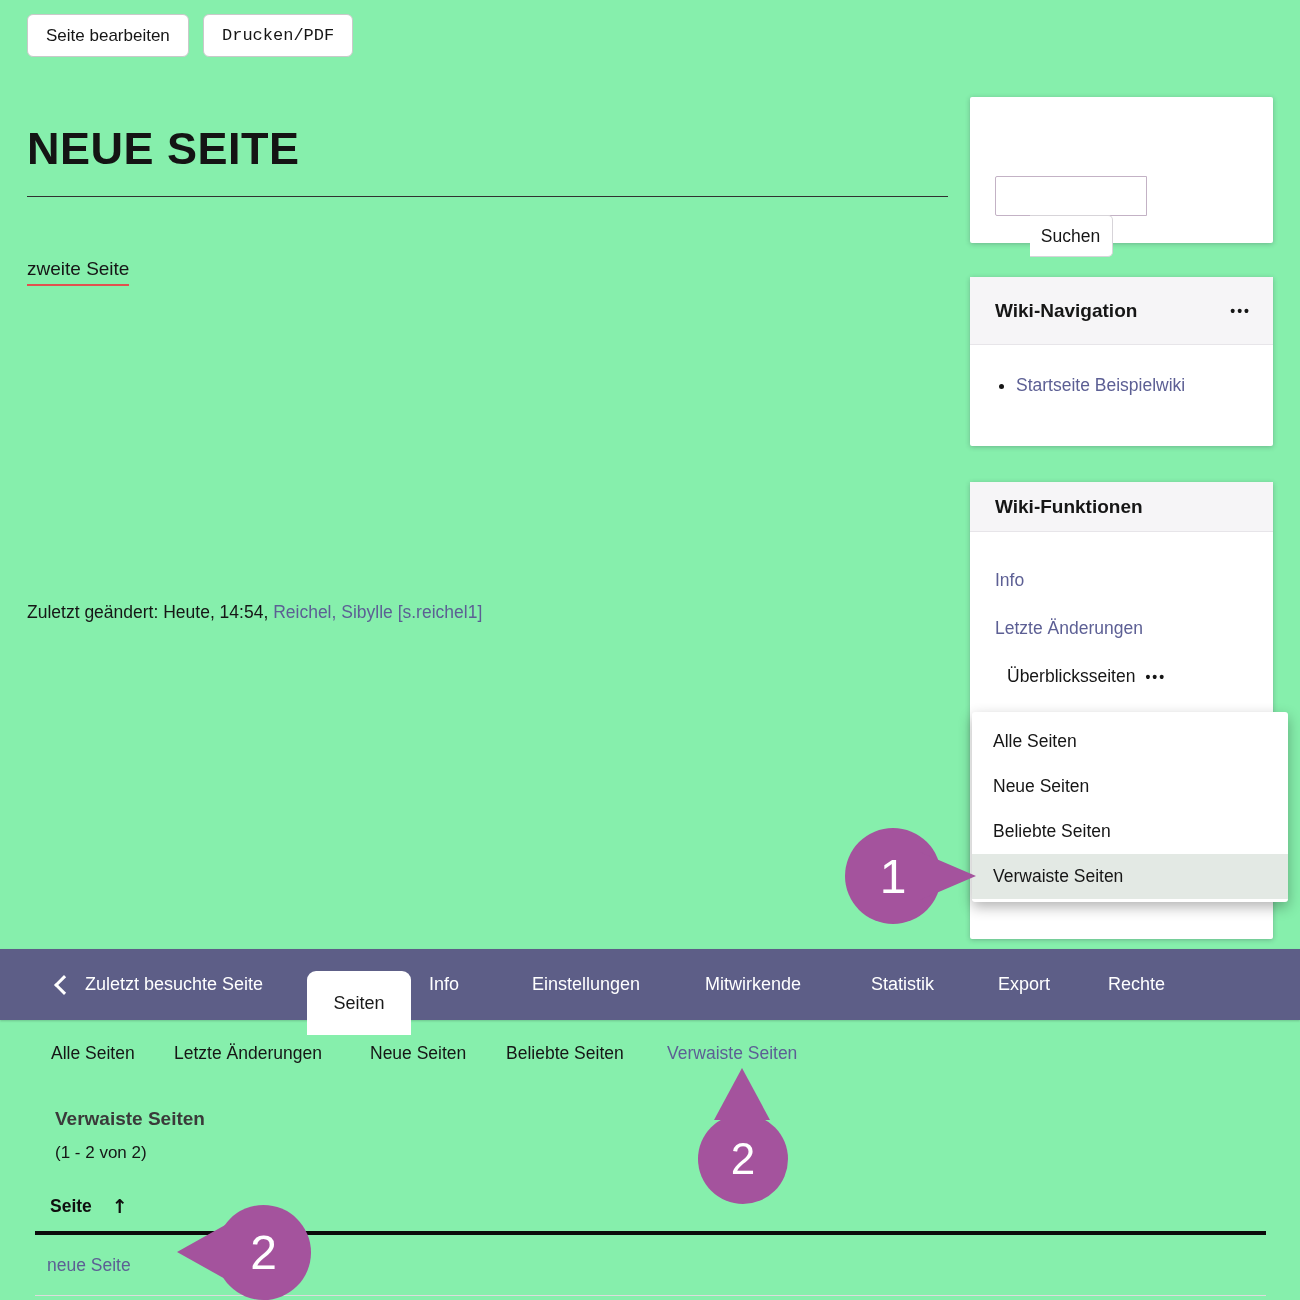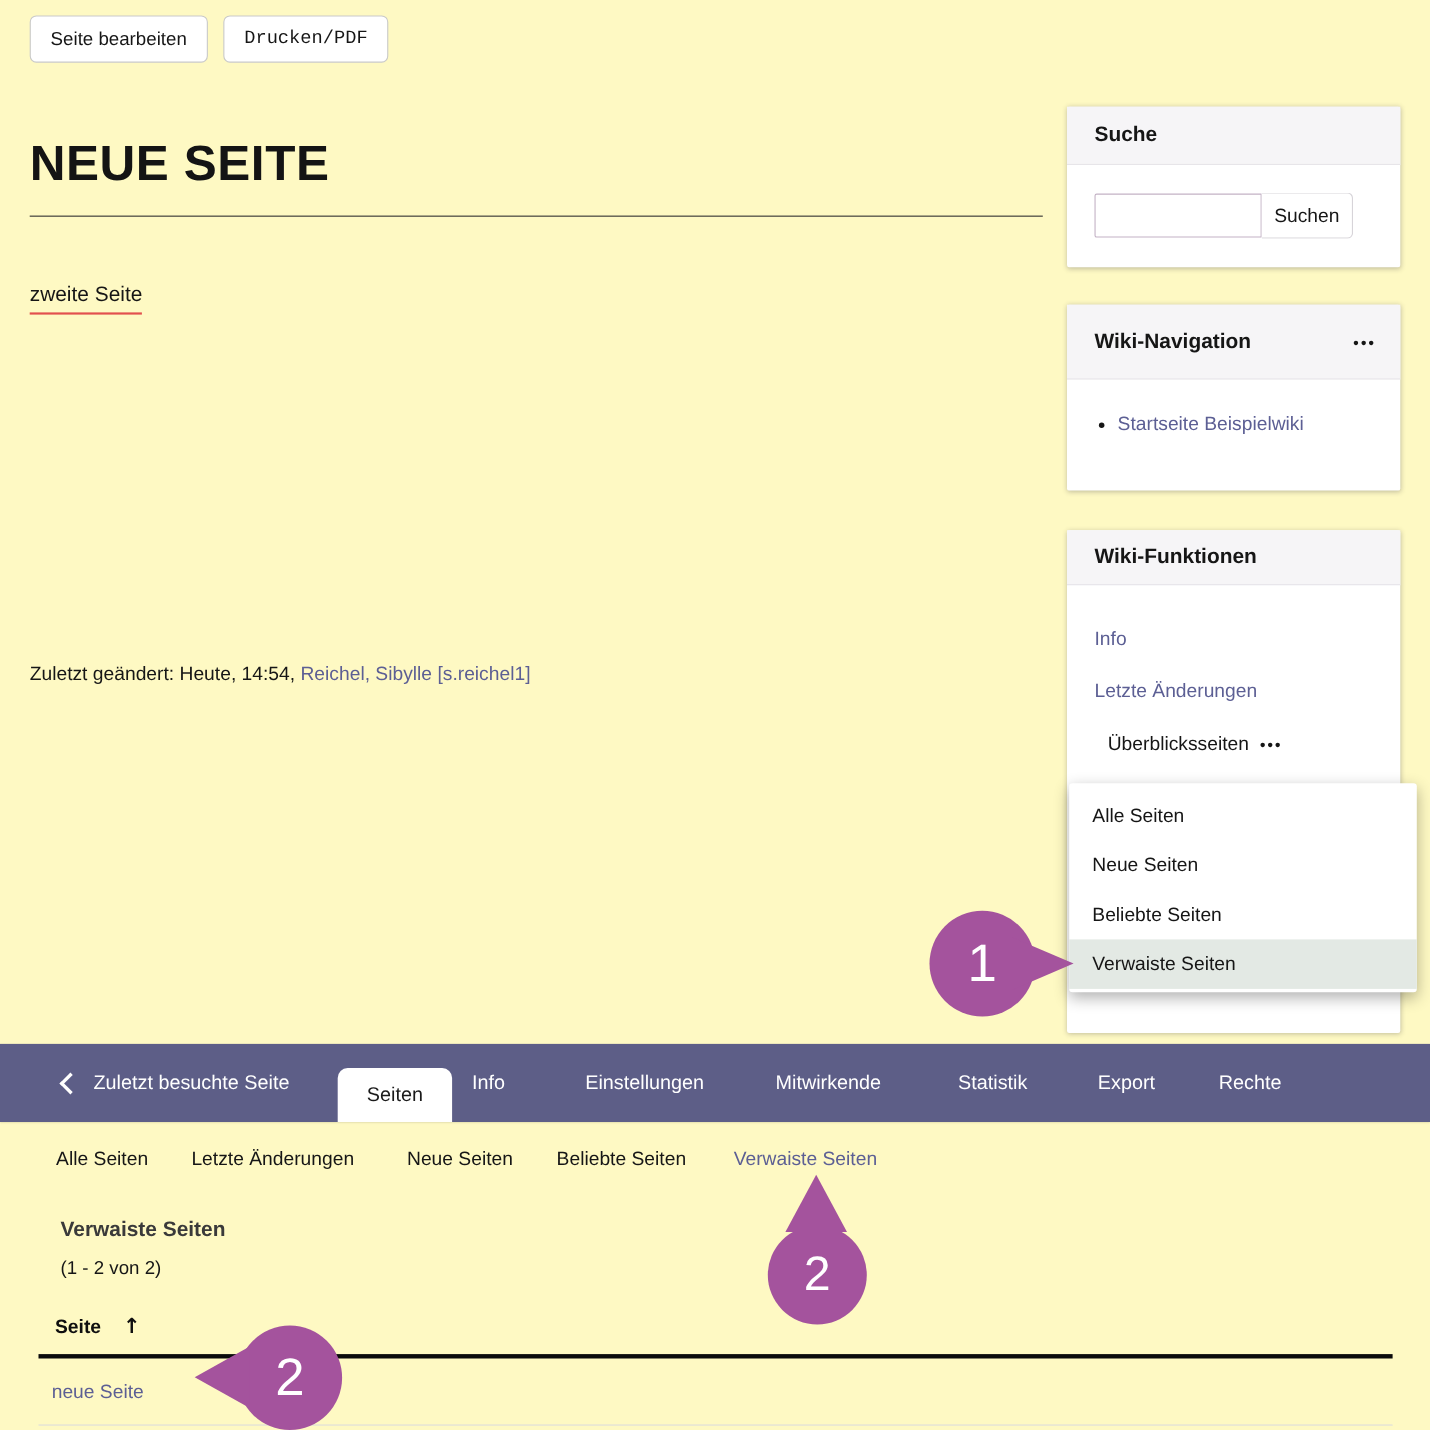--- a/index.html
+++ b/index.html
@@ -1,17 +1,17 @@
 <!DOCTYPE html>
 <html><head>
 <meta charset="utf-8">
 <style>
   html,body{margin:0;padding:0;background:#fff;}
   body{font-family:"Liberation Sans","DejaVu Sans",sans-serif;color:#161616;}
-  .stage{position:relative;width:1300px;height:1300px;overflow:hidden;background:#fef9c3;}
+  .stage{position:relative;width:1300px;height:1300px;overflow:hidden;background:#86efac;}
 
   
   .btn{position:absolute;top:14px;height:43px;box-sizing:border-box;display:flex;align-items:center;
        padding:0 18px;background:#fff;border:1px solid #c9c9c9;border-radius:6px;font-size:17px;color:#161616;cursor:pointer;}
   .btn-edit{left:27px;}
   .btn-print{left:203px;font-family:Liberation Mono, monospace;}
 
   
   .page-title{position:absolute;left:27px;top:124px;margin:0;font-size:45px;font-weight:800;letter-spacing:.5px;line-height:1.1;color:#141414;}
   .title-rule{position:absolute;left:27px;top:196px;width:921px;height:1px;background:#303030;}
@@ -21,21 +21,21 @@
 
   
   .panel{position:absolute;left:970px;width:303px;box-sizing:border-box;background:#fff;border-radius:2px;
          box-shadow:0 1px 5px rgba(40,40,60,.28);}
   .panel-head{box-sizing:border-box;display:flex;align-items:center;justify-content:space-between;
               background:#f6f5f7;border-bottom:1px solid #e7e5e9;padding:0 22px 0 25px;font-size:19px;font-weight:700;color:#161616;}
   .ellipsis-btn{font-size:14px;font-weight:700;letter-spacing:2px;color:#161616;cursor:pointer;line-height:1;}
 
   .panel-search{top:97px;height:146px;}
   .panel-search .panel-head{height:53px;}
-  .search-row{position:absolute;left:25px;top:79px;display:flex;align-items:flex-start;}
+  .search-row{position:absolute;left:25px;top:79px;display:flex;align-items:center;flex-direction:column;}
   .search-input{width:152px;height:40px;box-sizing:border-box;border:1px solid #c3b2c5;border-radius:2px 0 0 2px;
                 padding:0 9px;font-size:16px;outline:none;font-family:inherit;}
   .search-btn{height:42px;margin:-1px 0 0 0;width:83px;box-sizing:border-box;border:1px solid #d7d4d9;background:#fff;
               border-radius:0 5px 5px 0;border-left:none;font-size:17.5px;color:#161616;font-family:inherit;cursor:pointer;}
 
   .panel-nav{top:277px;height:169px;}
   .panel-nav .panel-head{height:68px;}
   .nav-list{margin:30px 0 0 30px;padding:0 0 0 16px;}
   .nav-list li{font-size:17.5px;color:#161616;}
   .nav-list li span{color:#5c5f94;cursor:pointer;}
@@ -56,21 +56,21 @@
   .marker{position:absolute;z-index:20;}
   .marker-circle{position:absolute;border-radius:50%;background:#a4539d;color:#fff;display:flex;align-items:center;justify-content:center;}
   .tri{position:absolute;width:0;height:0;z-index:20;}
 
   
   .navbar{position:absolute;left:0;top:949px;width:1300px;height:71px;background:#5d5e87;box-shadow:0 1px 2px rgba(0,0,0,.18);}
   .nav-item{position:absolute;top:0;height:71px;display:flex;align-items:center;color:#fff;font-size:18px;cursor:pointer;}
   .back-link{left:57px;gap:14px;align-items:center;}
   .chevron-left{display:inline-block;width:11px;height:11px;border-left:3px solid #fff;border-bottom:3px solid #fff;
                 transform:rotate(45deg);margin-top:1px;}
-  .tab-active{position:absolute;left:307px;top:22px;width:104px;height:49px;background:#fff;border-radius:9px 9px 0 0;
+  .tab-active{position:absolute;left:307px;top:22px;width:104px;height:64px;background:#fff;border-radius:9px 9px 0 0;
               display:flex;align-items:center;justify-content:center;font-size:18px;color:#1a1a1a;cursor:pointer;}
   .tab-info{left:429px;} .tab-einstellungen{left:532px;} .tab-mitwirkende{left:705px;}
   .tab-statistik{left:871px;} .tab-export{left:998px;} .tab-rechte{left:1108px;}
 
   
   .subtab{position:absolute;top:1041px;height:24px;display:flex;align-items:center;font-size:17.5px;color:#161616;cursor:pointer;}
   .st-0{left:51px;} .st-1{left:174px;} .st-2{left:370px;} .st-3{left:506px;} .st-4{left:667px;color:#5c5f94;}
 
   
   .orph-title{position:absolute;left:55px;top:1108px;font-size:19px;font-weight:700;color:#3a3a3a;}
@@ -88,23 +88,20 @@
 
   <button class="btn btn-edit">Seite bearbeiten</button>
   <button class="btn btn-print">Drucken/PDF</button>
 
   <h1 class="page-title">NEUE SEITE</h1>
   <div class="title-rule"></div>
   <a class="broken-link">zweite Seite</a>
   <div class="lastmod"><span>Zuletzt geändert: Heute, 14:54, </span><span class="user-link">Reichel, Sibylle [s.reichel1]</span></div>
 
   <div class="panel panel-search">
-    <div class="panel-head">
-      <span>Suche</span>
-    </div>
     <div class="search-row">
       <input class="search-input" type="text" value="" style="">
       <button class="search-btn">Suchen</button>
     </div>
   </div>
 
   <div class="panel panel-nav">
     <div class="panel-head">
       <span>Wiki-Navigation</span>
       <span class="ellipsis-btn">•••</span>

